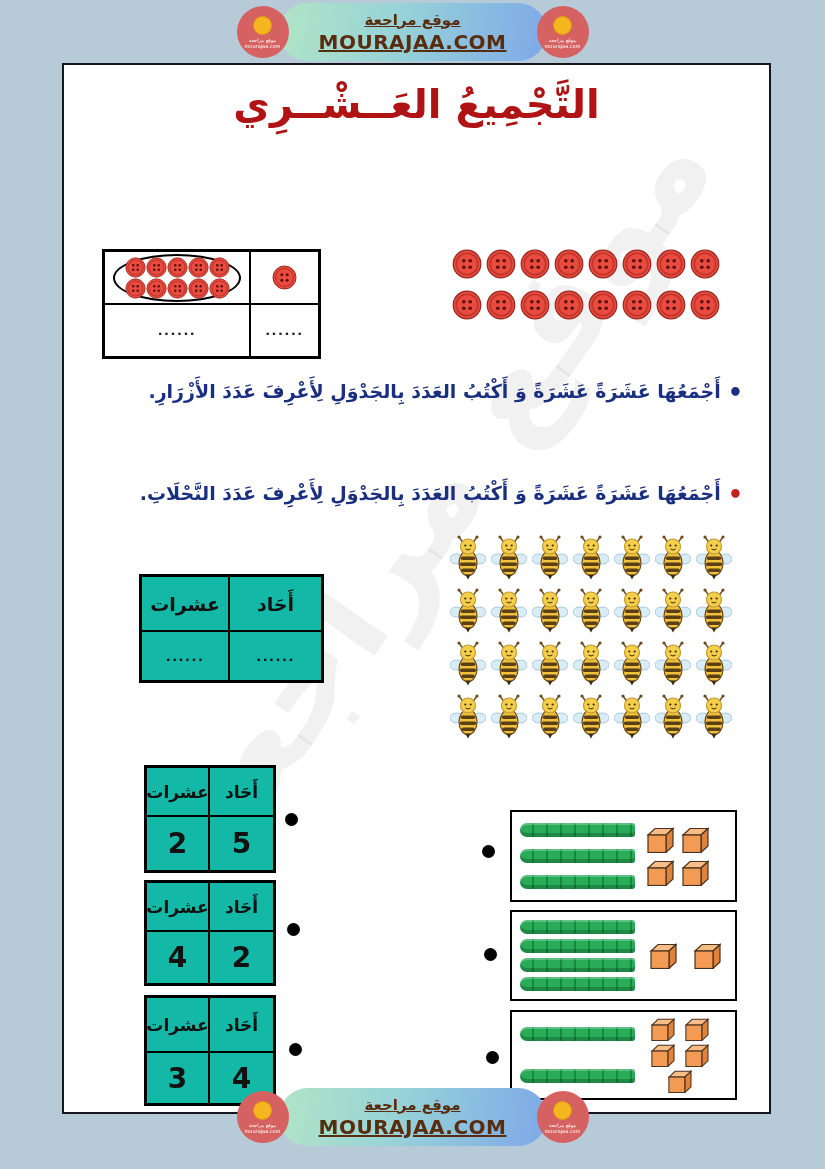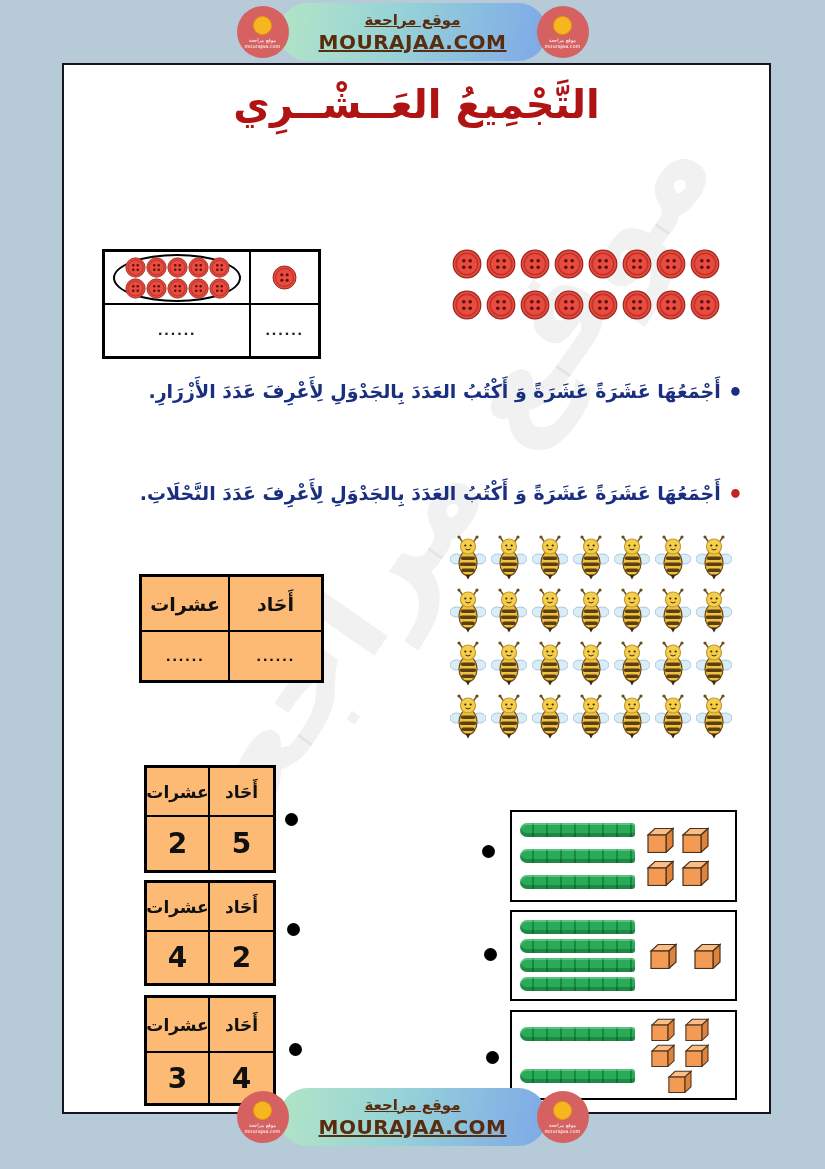--- a/index.html
+++ b/index.html
@@ -49,21 +49,21 @@
   .oval-inner{width:110px;display:flex;flex-wrap:wrap;justify-content:center;}
   .oval-inner svg{width:21px;height:21px;}
   .dots-cell{font-size:13px;font-weight:bold;letter-spacing:1.5px;color:#222;}
   
   .buttons-grid{position:absolute;left:388px;top:184px;display:flex;flex-direction:column;gap:11px;}
   .btn-row{display:flex;gap:4px;}
   
   .bees{position:absolute;left:386px;top:470px;display:flex;flex-direction:column;gap:8px;}
   .bee-row{display:flex;gap:5px;}
   
-  .t2col{position:absolute;border:2px solid #000;display:grid;background:#fdba74;}
+  .t2col{position:absolute;border:2px solid #000;display:grid;background:#14b8a6;}
   .t2col .cell{border:1px solid #000;display:flex;align-items:center;justify-content:center;
     font-weight:bold;color:#111;direction:rtl;}
   .head{font-size:19px;}
   .ex2-table{left:75px;top:509px;width:181px;height:105px;
     grid-template-columns:88px 1fr;grid-template-rows:55px 1fr;}
   .ex2-table .val{font-size:13px;letter-spacing:1.5px;}
   .mini-table{left:80px;width:128px;grid-template-columns:63px 1fr;}
   .mini-table .head{font-size:17px;}
   .mini-table .num{font-size:28px;font-weight:600;}
   .mt1{top:700px;grid-template-rows:49px 55px;}

